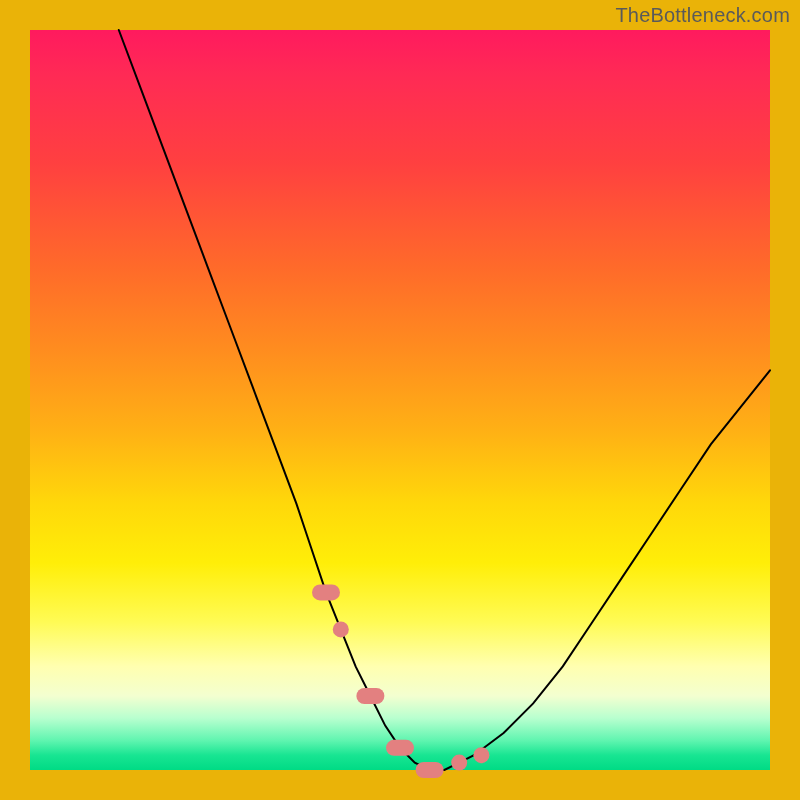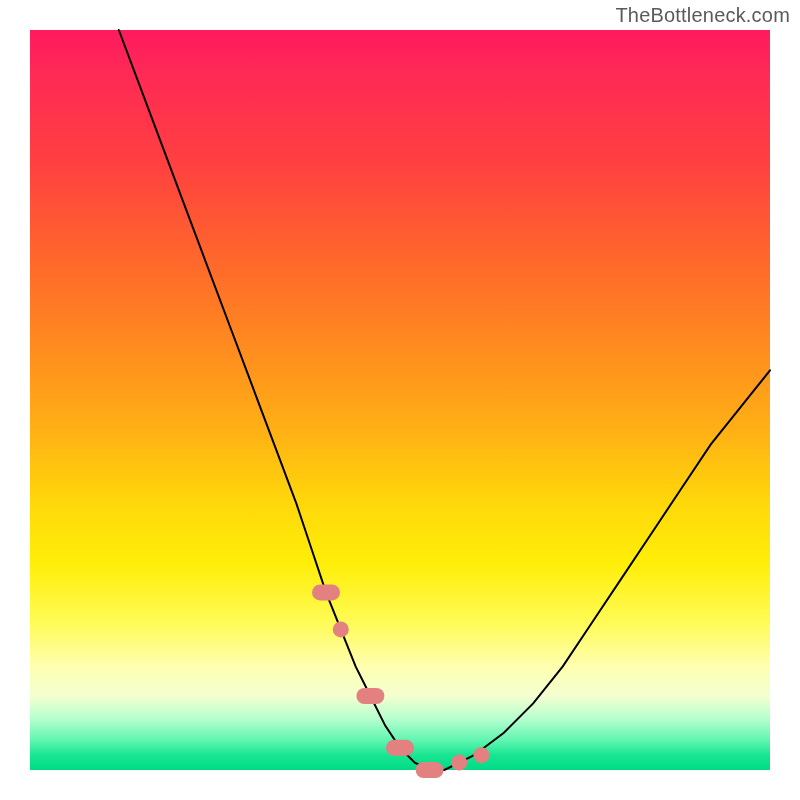--- a/index.html
+++ b/index.html
@@ -10,21 +10,21 @@
     background: #000;
     overflow: hidden;
     font-family: Arial, Helvetica, sans-serif;
   }
   .frame {
     position: absolute;
     top: 0;
     left: 0;
     width: 800px;
     height: 800px;
-    background: #ffffff;
+    background: #eab308;
   }
   .plot-area {
     position: absolute;
     top: 30px;
     left: 30px;
     width: 740px;
     height: 740px;
     
     background: linear-gradient(
       to bottom,

